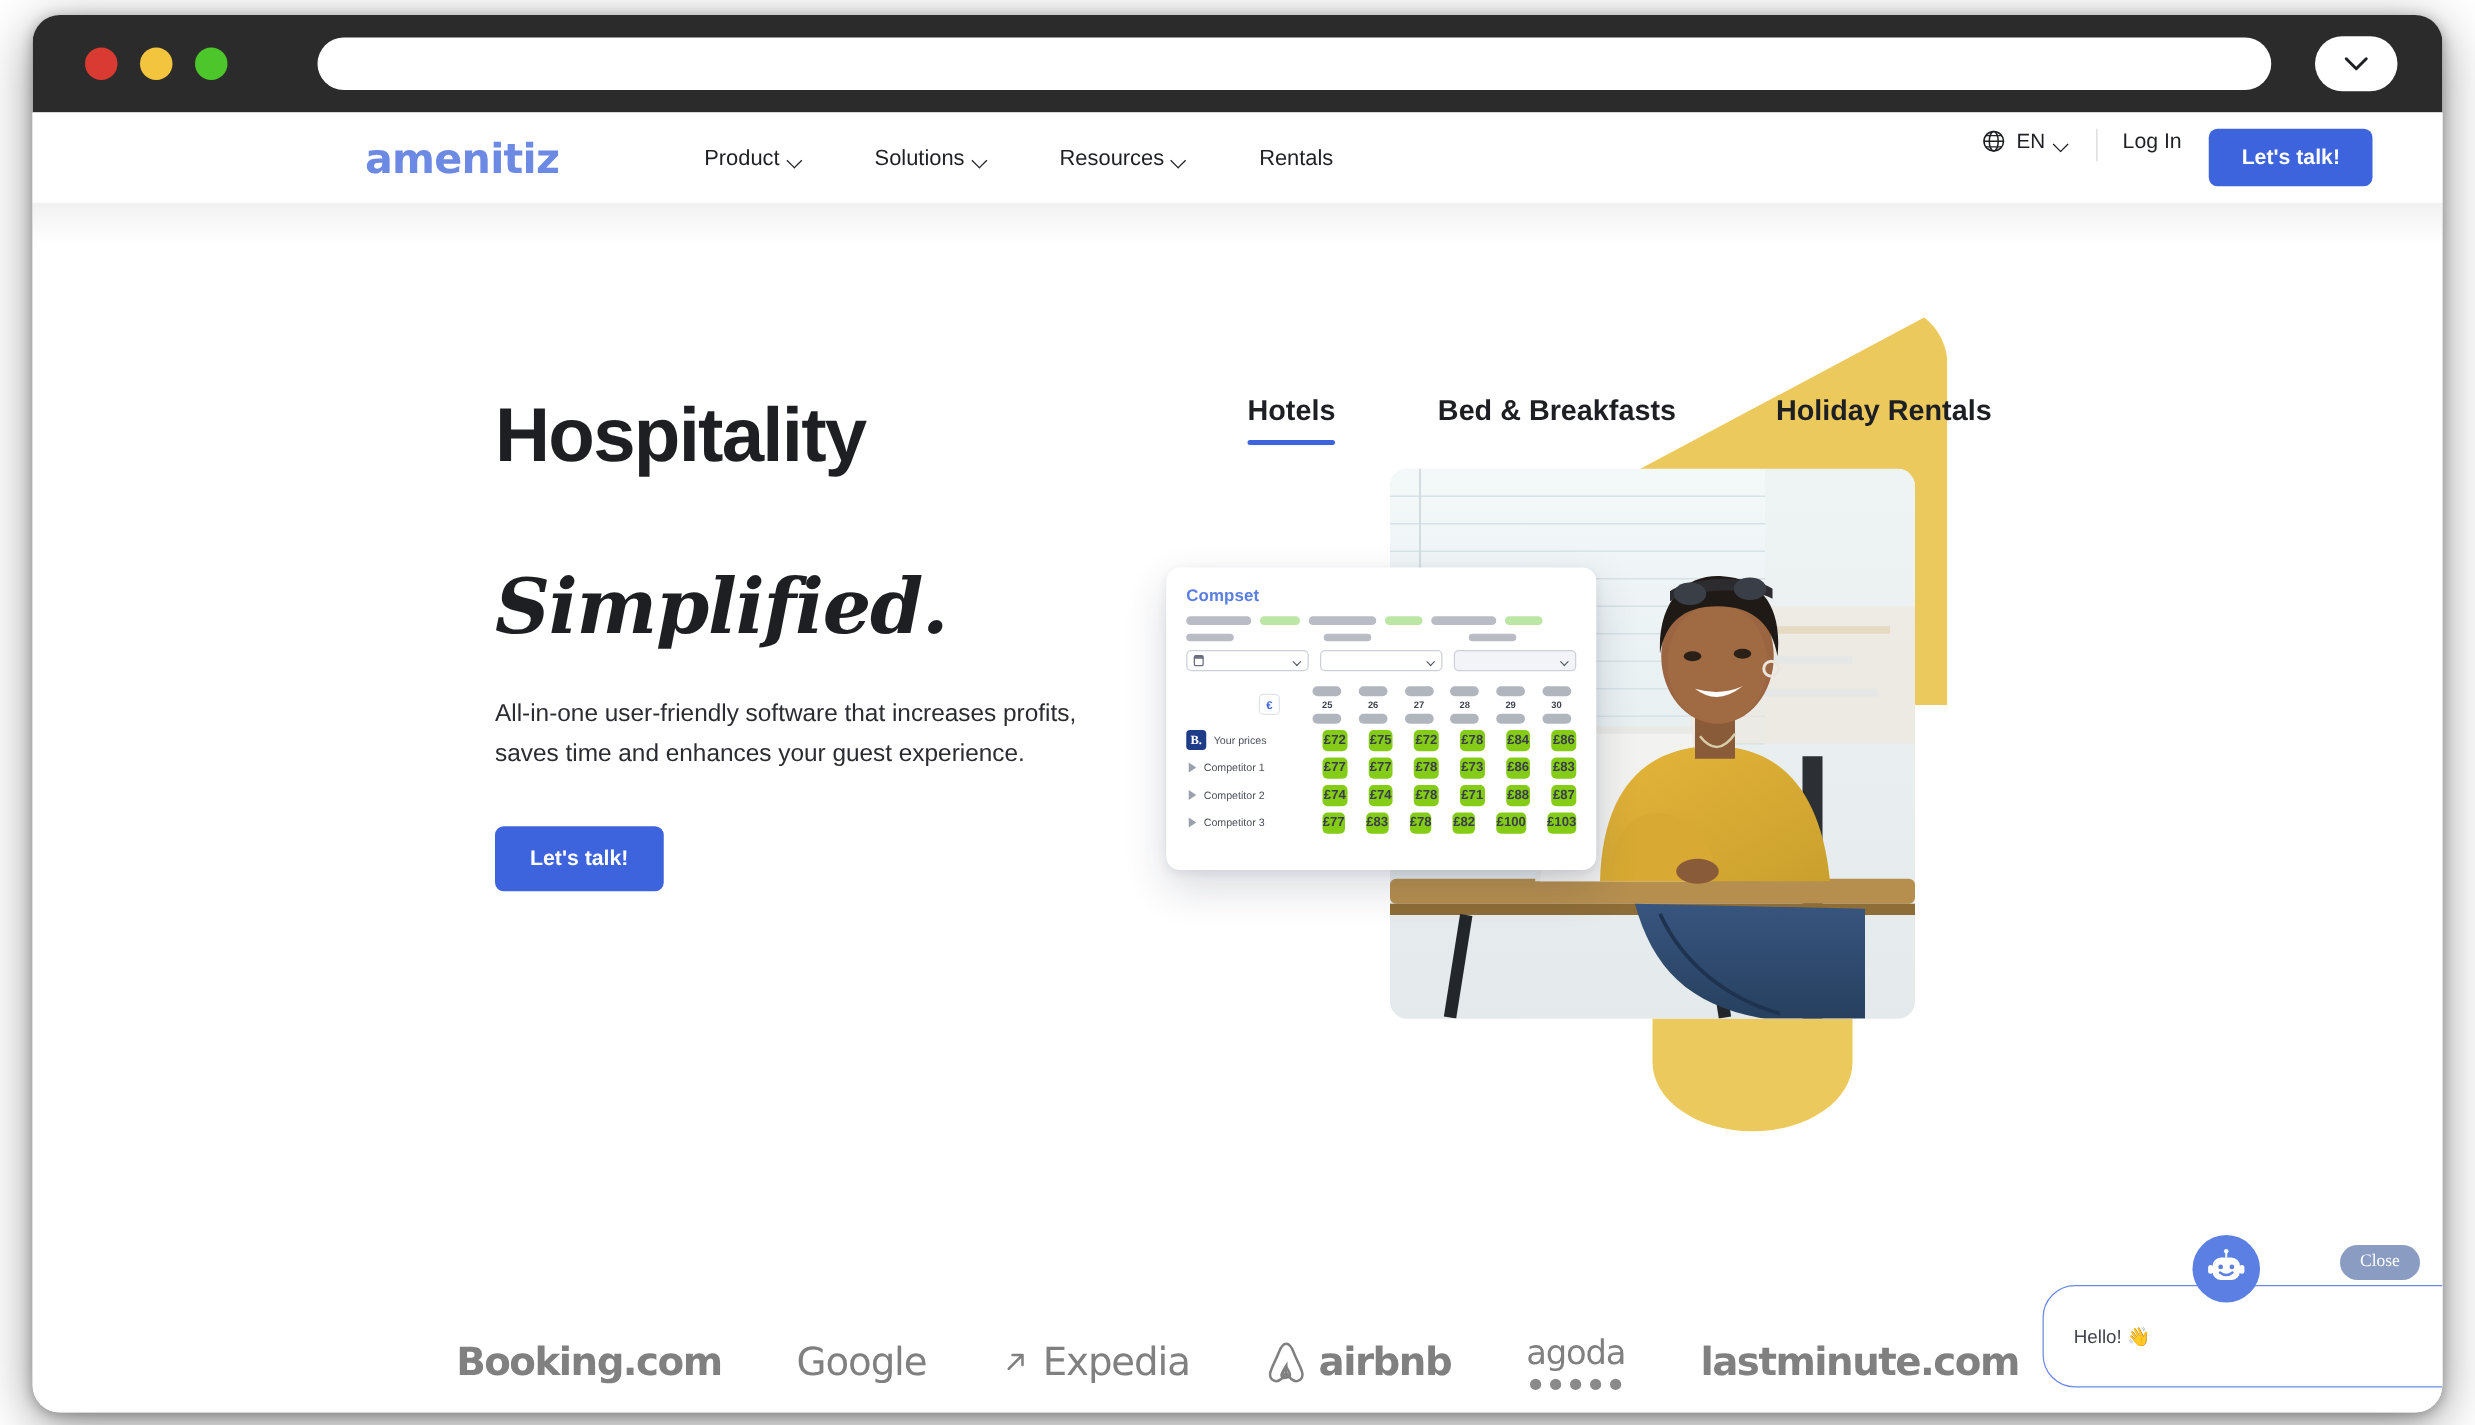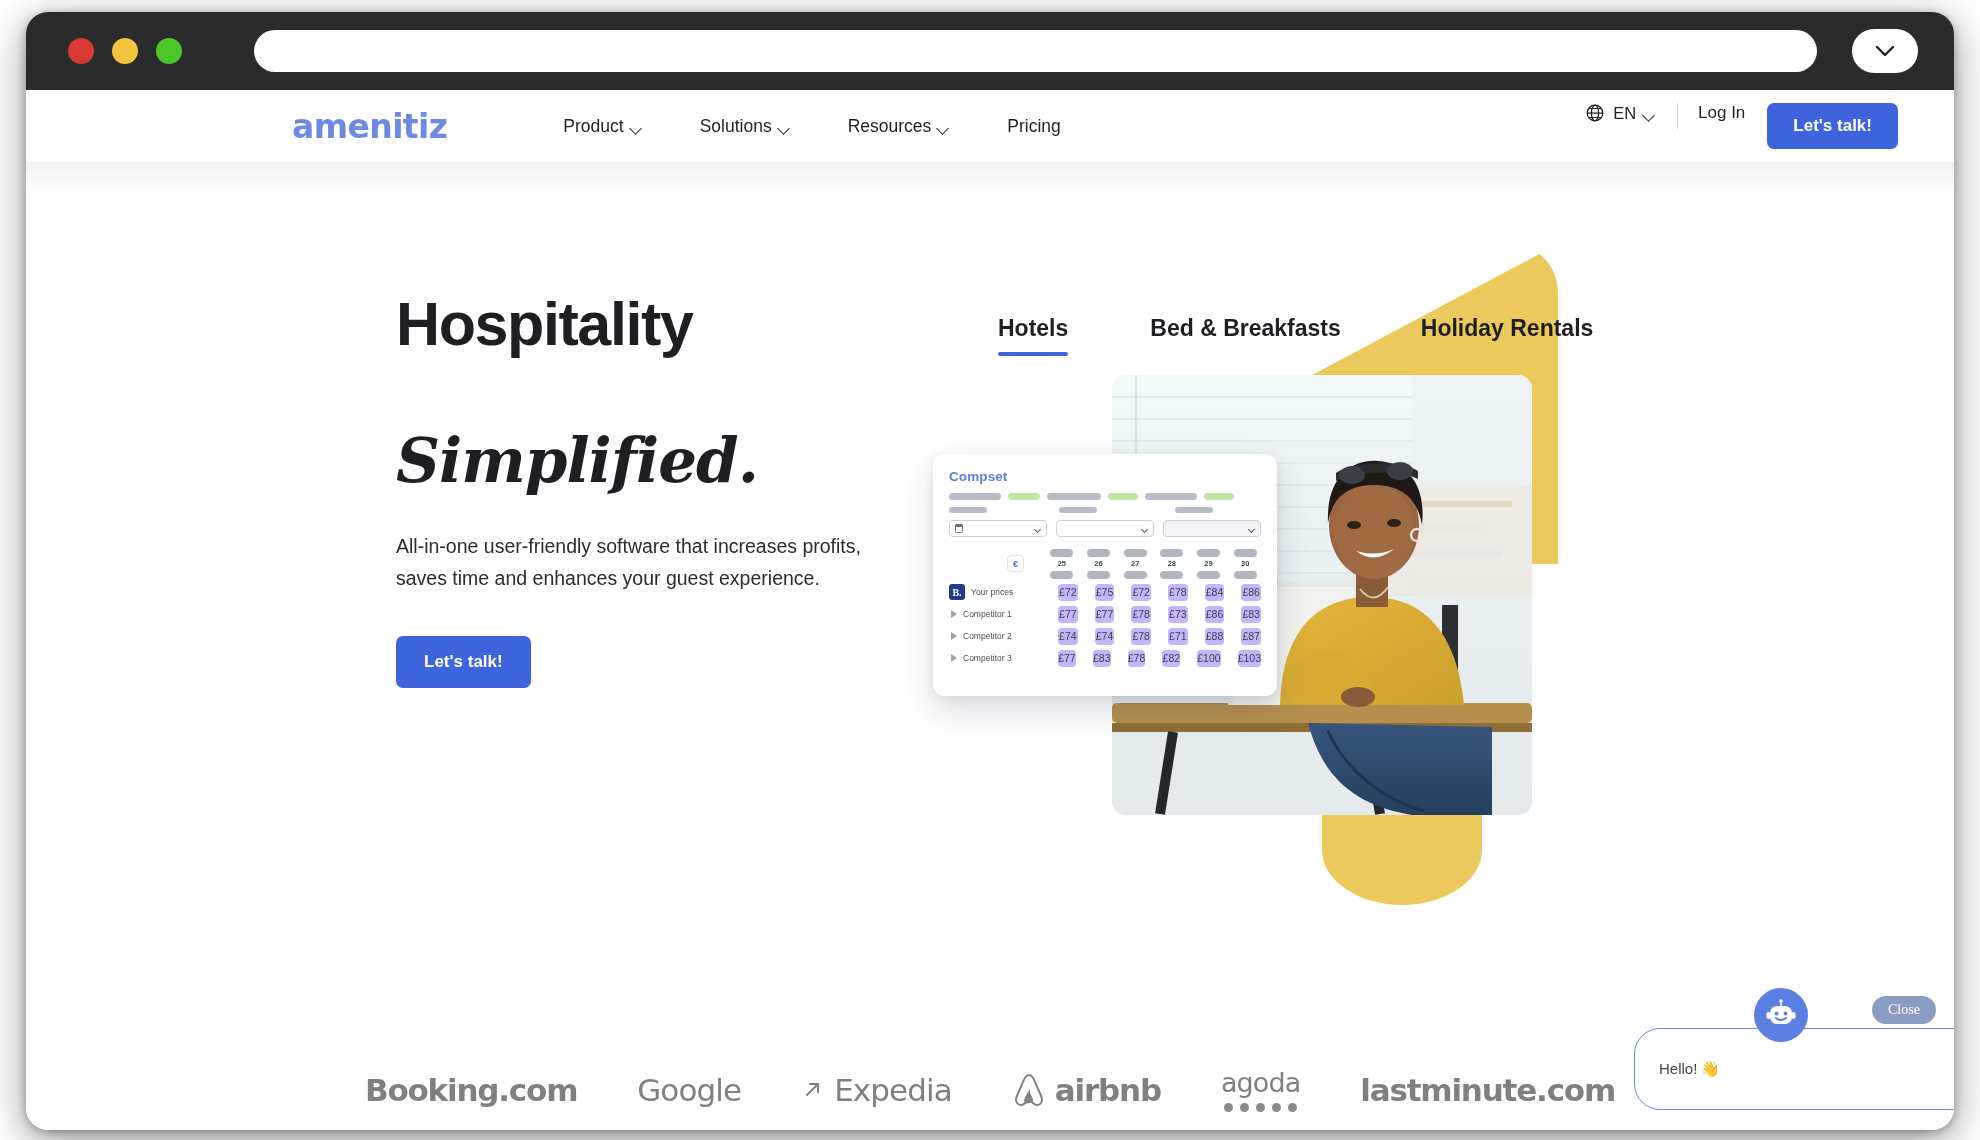--- a/index.html
+++ b/index.html
@@ -201,20 +201,21 @@
     top: 128px;
     width: 520px;
   }
   .headline {
     font-family: "Liberation Sans", sans-serif;
     font-weight: 700;
     font-size: 61px;
     line-height: 1.12;
     letter-spacing: -1.4px;
     color: #1e1f23;
+    margin-top: 24px;
   }
   .headline .serif-italic {
     font-family: "DejaVu Serif", "Liberation Serif", serif;
     font-style: italic;
     font-weight: 700;
     letter-spacing: -1px;
   }
   .subhead {
     margin-top: 36px;
     font-size: 19.5px;
@@ -418,29 +419,29 @@
   }
   .tri {
     width: 0; height: 0;
     border-left: 6px solid #9aa0ac;
     border-top: 4px solid transparent;
     border-bottom: 4px solid transparent;
     margin-left: 2px;
   }
   .rname { font-size: 8.5px; color: #4a4f5a; white-space: nowrap; }
   .cell {
-    background: #c4b5fd;
+    background: #84cc16;
     border-radius: 4px;
     height: 17px;
     display: flex;
     align-items: center;
     justify-content: center;
     font-size: 10.5px;
     color: #3a3f4a;
-    font-weight: 400;
+    font-weight: 700;
     margin-left: 12px;
   }
 
   
   .partners {
     position: absolute;
     left: 0;
     bottom: 0;
     width: 100%;
     padding-bottom: 18px;
@@ -554,21 +555,21 @@
           </div>
           <div class="nav-item">
             <span>Solutions</span>
             <span class="caret"></span>
           </div>
           <div class="nav-item">
             <span>Resources</span>
             <span class="caret"></span>
           </div>
           <div class="nav-item">
-            <span>Pricing</span>
+            <span>Rentals</span>
           </div>
         </nav>
 
         <div class="header-right">
           <div class="lang">
             <svg class="globe" viewBox="0 0 24 24">
               <circle cx="12" cy="12" r="9.4" fill="none" stroke="#1f2024" stroke-width="1.5"></circle>
               <ellipse cx="12" cy="12" rx="4.3" ry="9.4" fill="none" stroke="#1f2024" stroke-width="1.5"></ellipse>
               <line x1="2.6" y1="12" x2="21.4" y2="12" stroke="#1f2024" stroke-width="1.5"></line>
               <line x1="4.2" y1="6.6" x2="19.8" y2="6.6" stroke="#1f2024" stroke-width="1.3"></line>

